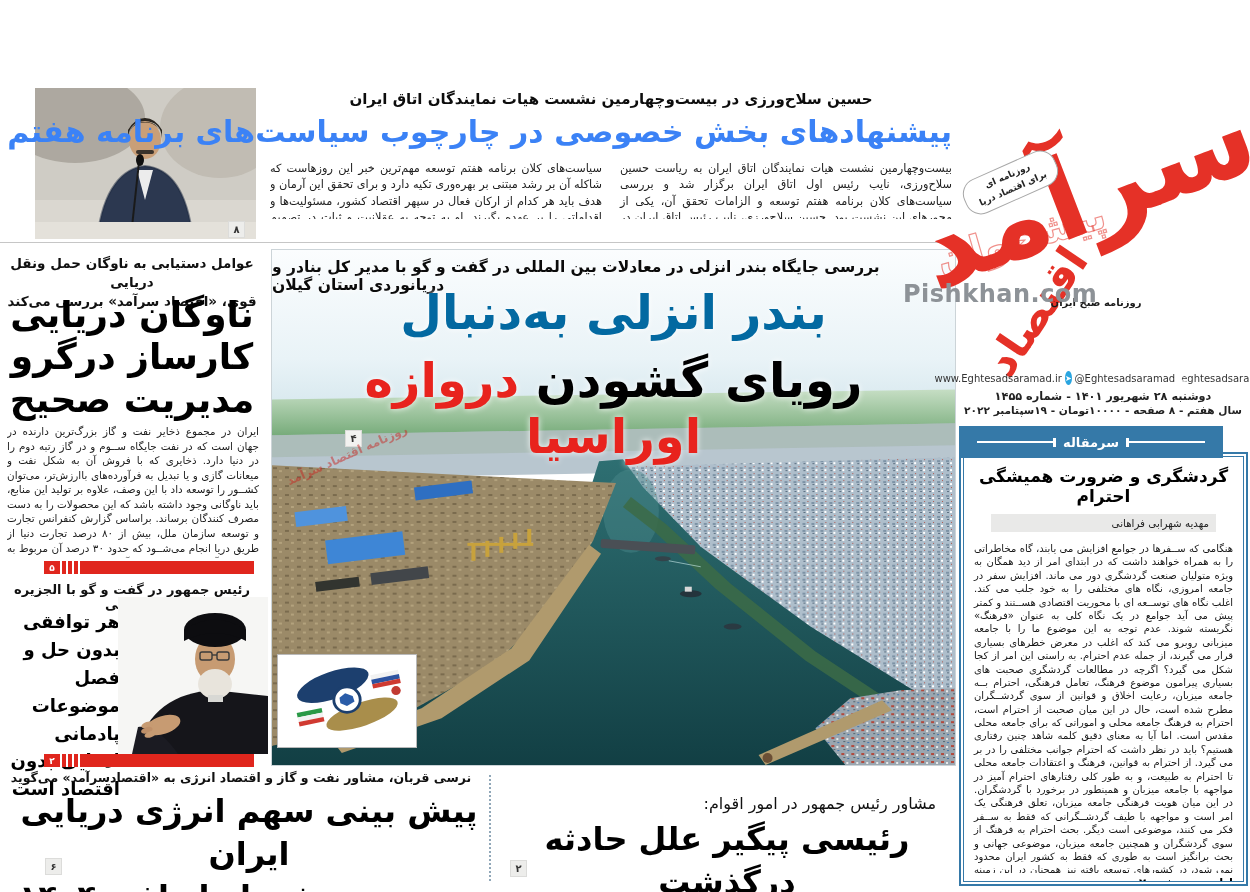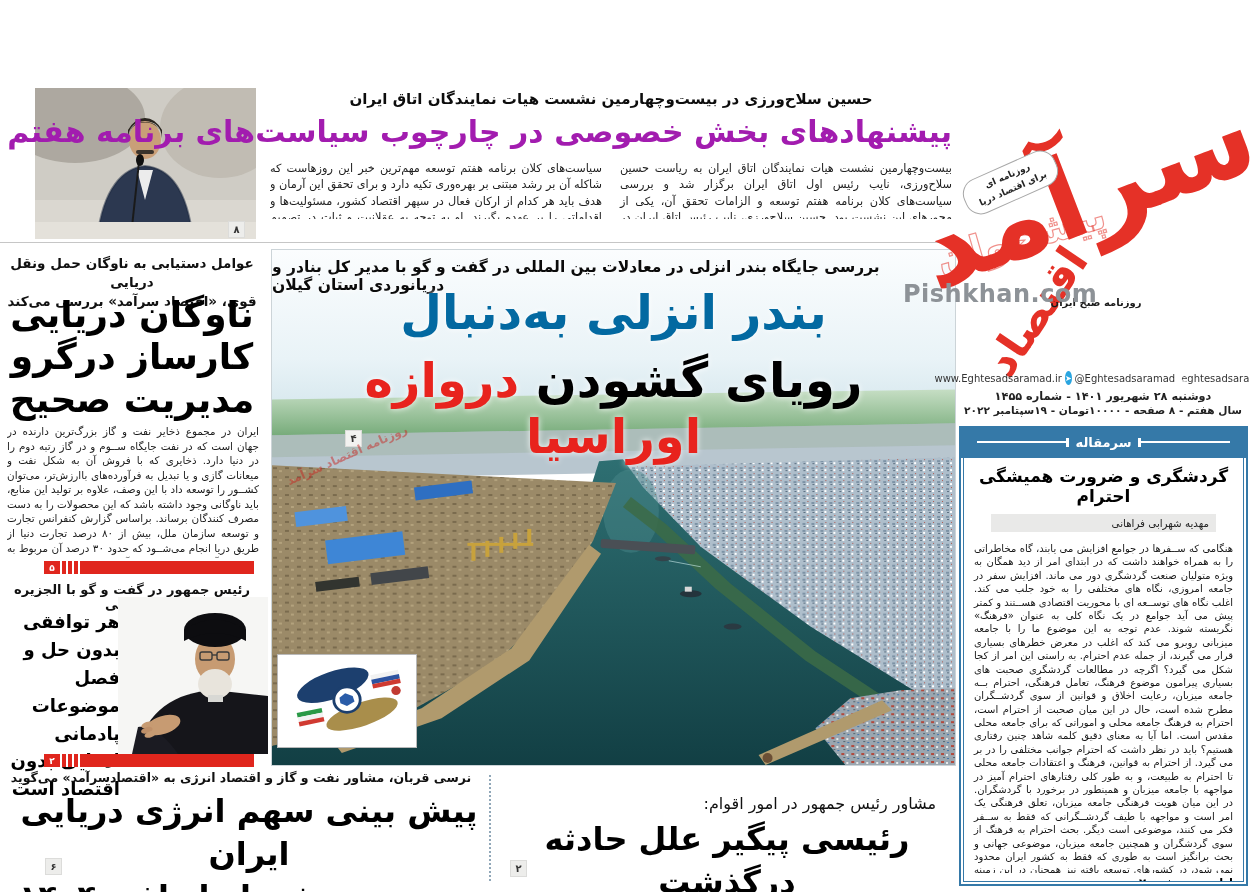--- a/index.html
+++ b/index.html
@@ -9,21 +9,21 @@
           direction:rtl; overflow:hidden; color:#111; }
   .abs { position:absolute; }
 
   
   .speaker-photo { left:35px; top:88px; width:221px; height:151px; background:#d8d5cf; overflow:hidden; }
   .page-badge { width:17px; height:17px; background:#ededeb; border:1px solid #dcdcda; color:#333;
                 font-size:10px; font-weight:bold; display:flex; align-items:center; justify-content:center; }
   .badge-top { left:228px; top:221px; }
   .top-story { left:270px; top:90px; width:682px; text-align:center; }
   .kicker { font-size:15px; font-weight:bold; color:#0d0d0d; }
-  .top-headline { font-size:30px; font-weight:bold; color:#a21caf; margin-top:6px; white-space:nowrap; }
+  .top-headline { font-size:30px; font-weight:bold; color:#3b82f6; margin-top:6px; white-space:nowrap; }
   .top-body { display:flex; gap:18px; margin-top:12px; height:58px; overflow:hidden; }
   .top-body > div { flex:1; font-size:11.3px; line-height:1.45; text-align:justify; color:#222; }
   .top-divider { left:0; top:242px; width:956px; height:1px; background:#c6c6c6; }
 
   
   .main-photo-box { left:271px; top:249px; width:685px; height:517px; border:1px solid #ccd4d8; overflow:hidden; }
   .main-photo-box svg.scene { position:absolute; left:0; top:0; width:100%; height:100%; }
   .main-kicker { position:absolute; left:0; right:0; top:8px; text-align:left; font-size:15.5px; font-weight:bold;
                  color:#0b0b0b; text-shadow:0 0 5px rgba(255,255,255,.95), 0 0 10px rgba(255,255,255,.8); }
   .main-hl1 { position:absolute; left:0; right:0; top:34px; text-align:center; font-size:48px; font-weight:bold;
@@ -87,21 +87,21 @@
   .tg-icon { width:14px; height:14px; border-radius:50%; background:#2aa5e0; color:#fff; font-size:8px;
              display:flex; align-items:center; justify-content:center; }
   .ig-icon { width:13px; height:13px; border-radius:3px;
              background:linear-gradient(45deg,#f5a623,#e0452c,#c13584,#833ab4); position:relative; }
   .ig-icon::after { content:""; position:absolute; left:3px; top:3px; width:5px; height:5px;
                     border:1.5px solid #fff; border-radius:50%; }
   .date-line { position:absolute; left:0; width:100%; text-align:center; font-size:11.3px; font-weight:bold; color:#222; }
   .d1 { top:390px; } .d2 { top:404px; font-size:10.6px; }
 
   
-  .smq-bar { position:absolute; left:3px; top:426px; width:289px; height:23px; background:#3579a8;
+  .smq-bar { position:absolute; left:3px; top:426px; width:264px; height:23px; background:#3579a8;
              display:flex; align-items:center; color:#fff; padding:16px 10px; }
   .smq-line { flex:1; height:2px; background:#fff; position:relative; margin:0 8px; }
   .smq-line.r::before { content:""; position:absolute; left:-1px; top:-3.5px; width:3px; height:9px; background:#fff; }
   .smq-line.l::before { content:""; position:absolute; right:-1px; top:-3.5px; width:3px; height:9px; background:#fff; }
   .smq-label { font-size:13px; font-weight:bold; }
   .editorial-box { position:absolute; left:3px; top:452px; width:289px; height:434px; border:2px solid #3579a8; padding:2px; }
   .editorial-inner { border:1px solid #3579a8; height:100%; overflow:hidden; }
   .ed-title { text-align:center; font-size:17px; font-weight:bold; padding:9px 6px 5px; color:#000; }
   .ed-author { margin:3px 27px; background:#e9e9e8; font-size:10.3px; padding:3px 7px; color:#222; }
   .ed-body { padding:7px 10px 2px; font-size:10px; line-height:1.34; text-align:justify; color:#151515;

